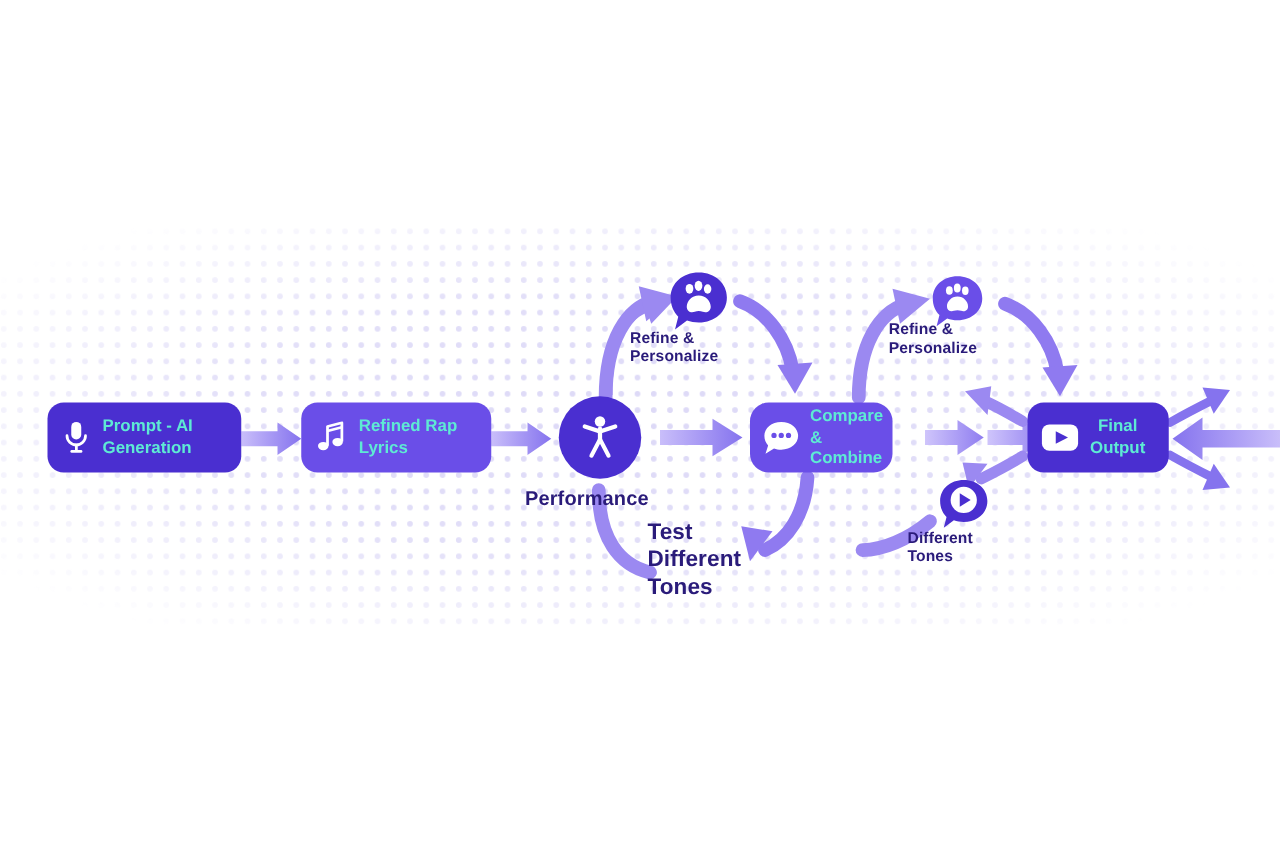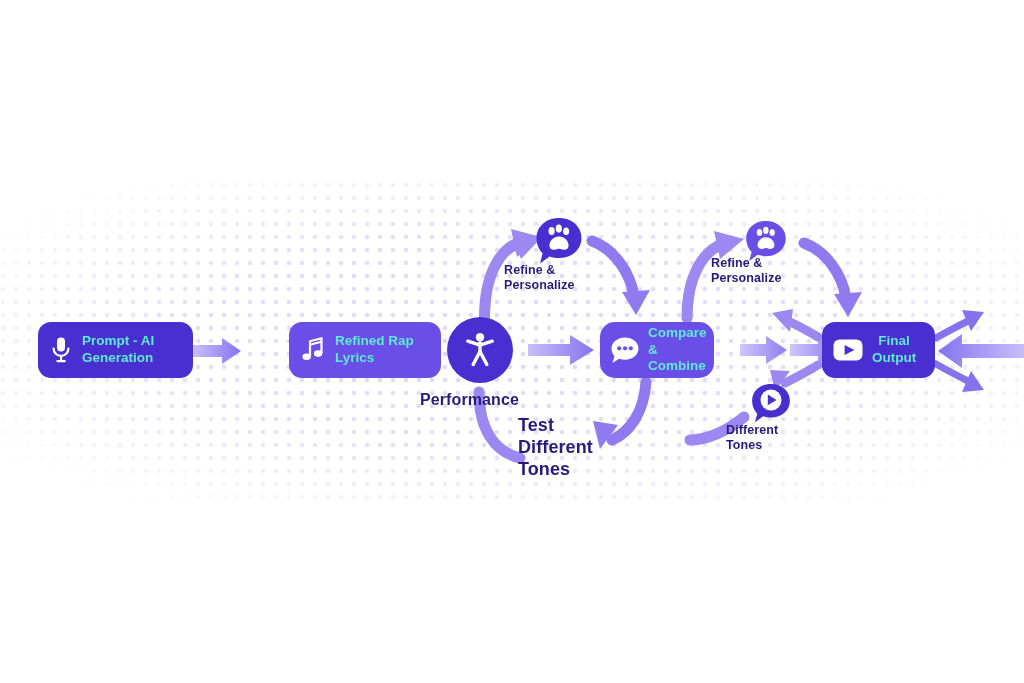--- a/index.html
+++ b/index.html
@@ -190,21 +190,21 @@
         <rect x="7" y="1.5" width="8" height="14" rx="4" fill="#ffffff"></rect>
         <path d="M3.6,12.5 a7.4,7.4 0 0 0 14.8,0" stroke="#ffffff" stroke-width="2.2" fill="none" stroke-linecap="round"></path>
         <rect x="10" y="19" width="2.2" height="5" fill="#ffffff"></rect>
         <rect x="6.3" y="24" width="9.6" height="2.2" rx="1.1" fill="#ffffff"></rect>
       </svg>
     </span>
     <span class="bx-text" style="font-size:13.5px;">Prompt - AI
 Generation</span>
   </div>
 
-  <div class="box" style="left:241px; top:322px; width:152px; height:56px; background:#6a4ee8; padding:0 10px 0 12px; gap:10px;margin-left:48px;">
+  <div class="box" style="left:241px; top:322px; width:152px; height:56px; background:#6a4ee8; padding:0 10px 0 12px; gap:10px;">
     <span class="bx-icon">
       <svg width="24" height="26" viewBox="0 0 24 26" xmlns="http://www.w3.org/2000/svg">
         <path d="M9,19.5 L9,4.2 L20.5,1.2 L20.5,16.2" stroke="#ffffff" stroke-width="2.2" fill="none" stroke-linejoin="round"></path>
         <path d="M9,7.8 L20.5,4.8" stroke="#ffffff" stroke-width="2.2" fill="none"></path>
         <ellipse cx="5.6" cy="19.8" rx="4.2" ry="3.3" fill="#ffffff"></ellipse>
         <ellipse cx="17.1" cy="16.6" rx="4.2" ry="3.3" fill="#ffffff"></ellipse>
       </svg>
     </span>
     <span class="bx-text" style="font-size:13.5px;">Refined Rap
 Lyrics</span>

